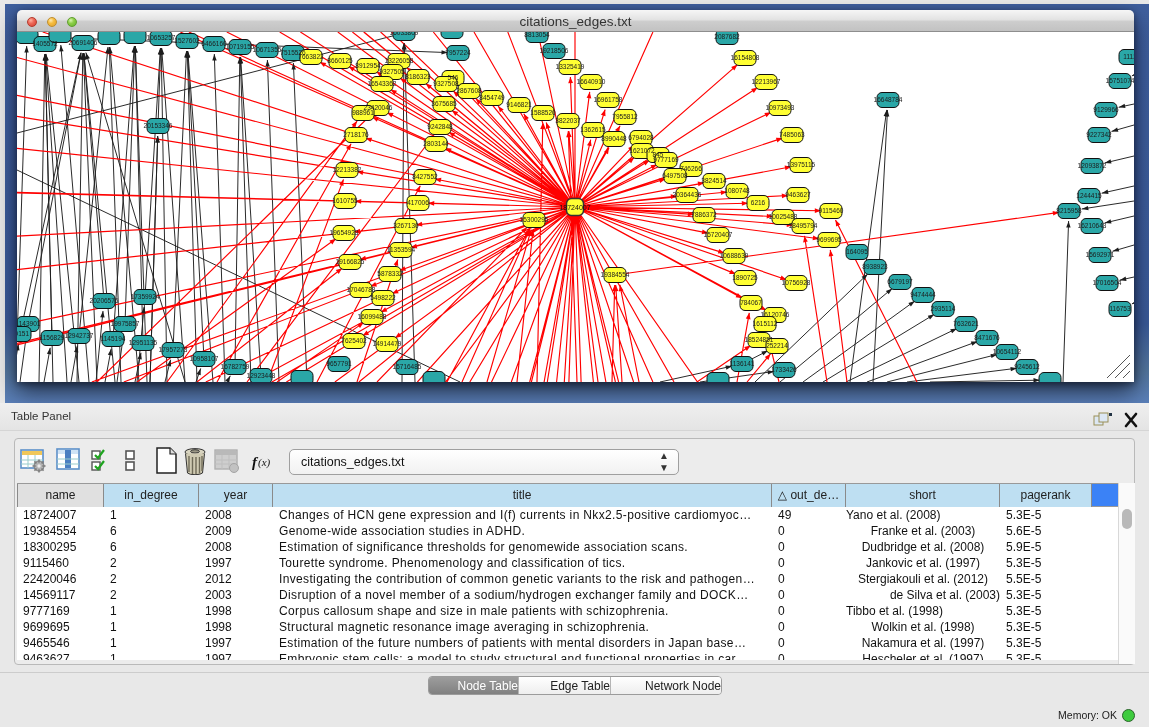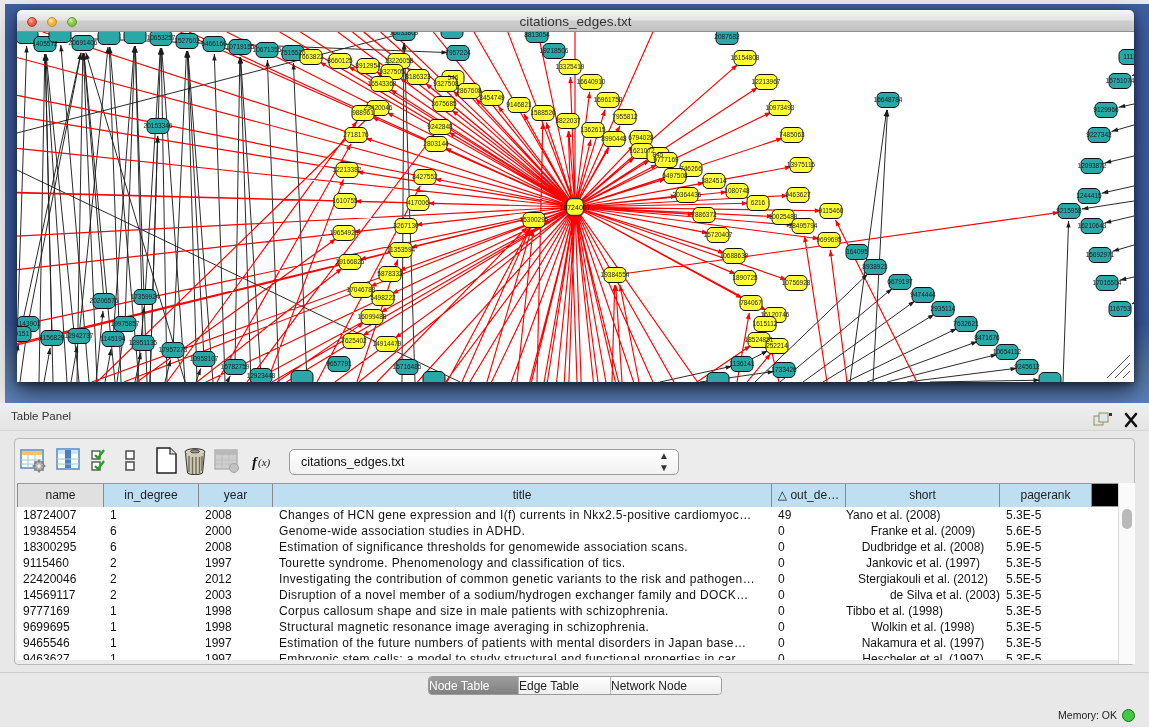--- a/index.html
+++ b/index.html
@@ -11,31 +11,31 @@
 #tl-o{left:30px;background:radial-gradient(circle at 35% 30%,#ffe9b0,#f6bd3e 40%,#dfa02f 100%);border:.5px solid #c08e2c}
 #tl-g{left:50px;background:radial-gradient(circle at 35% 30%,#d7f6b0,#8ecf49 40%,#64b22e 100%);border:.5px solid #5f9e2e}
 #graph{position:absolute;left:0;top:22px;background:#fff}
 #tablepanel{position:absolute;left:0;top:403px;width:1149px;height:324px;background:#e8e8e8}
 #tp-header{position:absolute;left:0;top:0;width:1149px;height:28px;background:linear-gradient(#efefef,#e4e4e4);border-bottom:1px solid #d5d5d5}
 #tp-header .t{position:absolute;left:11px;top:7px;font-size:11.5px;color:#333}
 #tp-box{position:absolute;left:14px;top:35px;width:1121px;height:227px;border:1px solid #b9b9b9;border-radius:4px;background:#ececec}
 .ticon{position:absolute;top:44px}
 #dropdown{position:absolute;left:289px;top:46px;width:390px;height:26px;border:1px solid #9f9f9f;border-radius:5px;background:linear-gradient(#ffffff,#f1f1f1);font-size:12.5px;color:#111;line-height:24px;padding-left:11px}
 #dropdown .arr{position:absolute;right:9px;top:0;font-size:10px;color:#333;line-height:12px}
-#thead{position:absolute;left:17px;top:80px;width:1101px;height:24px;background:#000000;border-top:1px solid #999;border-bottom:1px solid #999}
+#thead{position:absolute;left:17px;top:80px;width:1101px;height:24px;background:#3b82f6;border-top:1px solid #999;border-bottom:1px solid #999}
 .hcell{position:absolute;top:0;height:23px;font-size:12px;color:#222;text-align:center;line-height:23px;border-right:1px solid #8a8a8a}
 .hcell.b{background:#bedff2}
 .hcell.g{background:#e0e0e0;border-right:1px solid #8a8a8a;border-left:1px solid #8a8a8a}
 #tbody{position:absolute;left:17px;top:104px;width:1101px;height:153px;background:#fff;overflow:hidden}
 .trow{position:absolute;left:0;width:1101px;height:16px;font-size:12px;color:#111}
 .trow span{position:absolute;top:1px;white-space:nowrap;overflow:hidden}
 #vscroll{position:absolute;left:1118px;top:80px;width:17px;height:181px;background:#fafafa;border-left:1px solid #d8d8d8}
 #vthumb{position:absolute;left:3px;top:26px;width:10px;height:20px;border-radius:5px;background:#b9b9b9}
 #tabs{position:absolute;left:428px;top:273px;height:19px;display:flex;border:1px solid #9b9b9b;border-radius:4px;overflow:hidden;font-size:12px}
-#tabs .seg{height:19px;line-height:18px;text-align:left;background:linear-gradient(#fff,#ececec);color:#222;border-left:1px solid #b5b5b5}
+#tabs .seg{height:19px;line-height:18px;text-align:right;background:linear-gradient(#fff,#ececec);color:#222;border-left:1px solid #b5b5b5}
 #tabs .seg.sel{background:linear-gradient(#9d9d9d,#7d7d7d);color:#fff;border-left:none}
 #status{position:absolute;right:32px;top:306px;font-size:10.5px;color:#222}
 #memdot{position:absolute;right:14px;top:306px;width:13px;height:13px;border-radius:50%;background:#3ecb3e;border:1.5px solid #2a642a}
 #tp-icons{position:absolute;right:10px;top:9px}
 </style></head><body>
 <div id="desktop">
  <div id="netwin">
   <div id="titlebar">
     <div class="tl" id="tl-r"></div>
         <div class="tl" id="tl-o"></div>
@@ -579,24 +579,24 @@
         <span style="left:93px;width:87px">1</span>
         <span style="left:188px;width:66px">2008</span>
         <span style="left:262px;width:491px;letter-spacing:0.35px">Changes of HCN gene expression and I(f) currents in Nkx2.5-positive cardiomyoc…</span>
         <span style="left:761px;width:66px">49</span>
         <span style="left:829px;width:154px;text-align:left">Yano et al. (2008)</span>
         <span style="left:989px;width:84px">5.3E-5</span>
       </div>
       <div class="trow" style="top:16px">
         <span style="left:6px;width:79px">19384554</span>
         <span style="left:93px;width:87px">6</span>
-        <span style="left:188px;width:66px">2000</span>
+        <span style="left:188px;width:66px">2009</span>
         <span style="left:262px;width:491px;letter-spacing:0.35px">Genome-wide association studies in ADHD.</span>
         <span style="left:761px;width:66px">0</span>
-        <span style="left:829px;width:154px;text-align:center">Franke et al. (2009)</span>
+        <span style="left:829px;width:154px;text-align:center">Franke et al. (2003)</span>
         <span style="left:989px;width:84px">5.6E-5</span>
       </div>
       <div class="trow" style="top:32px">
         <span style="left:6px;width:79px">18300295</span>
         <span style="left:93px;width:87px">6</span>
         <span style="left:188px;width:66px">2008</span>
         <span style="left:262px;width:491px;letter-spacing:0.35px">Estimation of significance thresholds for genomewide association scans.</span>
         <span style="left:761px;width:66px">0</span>
         <span style="left:829px;width:154px;text-align:center">Dudbridge et al. (2008)</span>
         <span style="left:989px;width:84px">5.9E-5</span>

